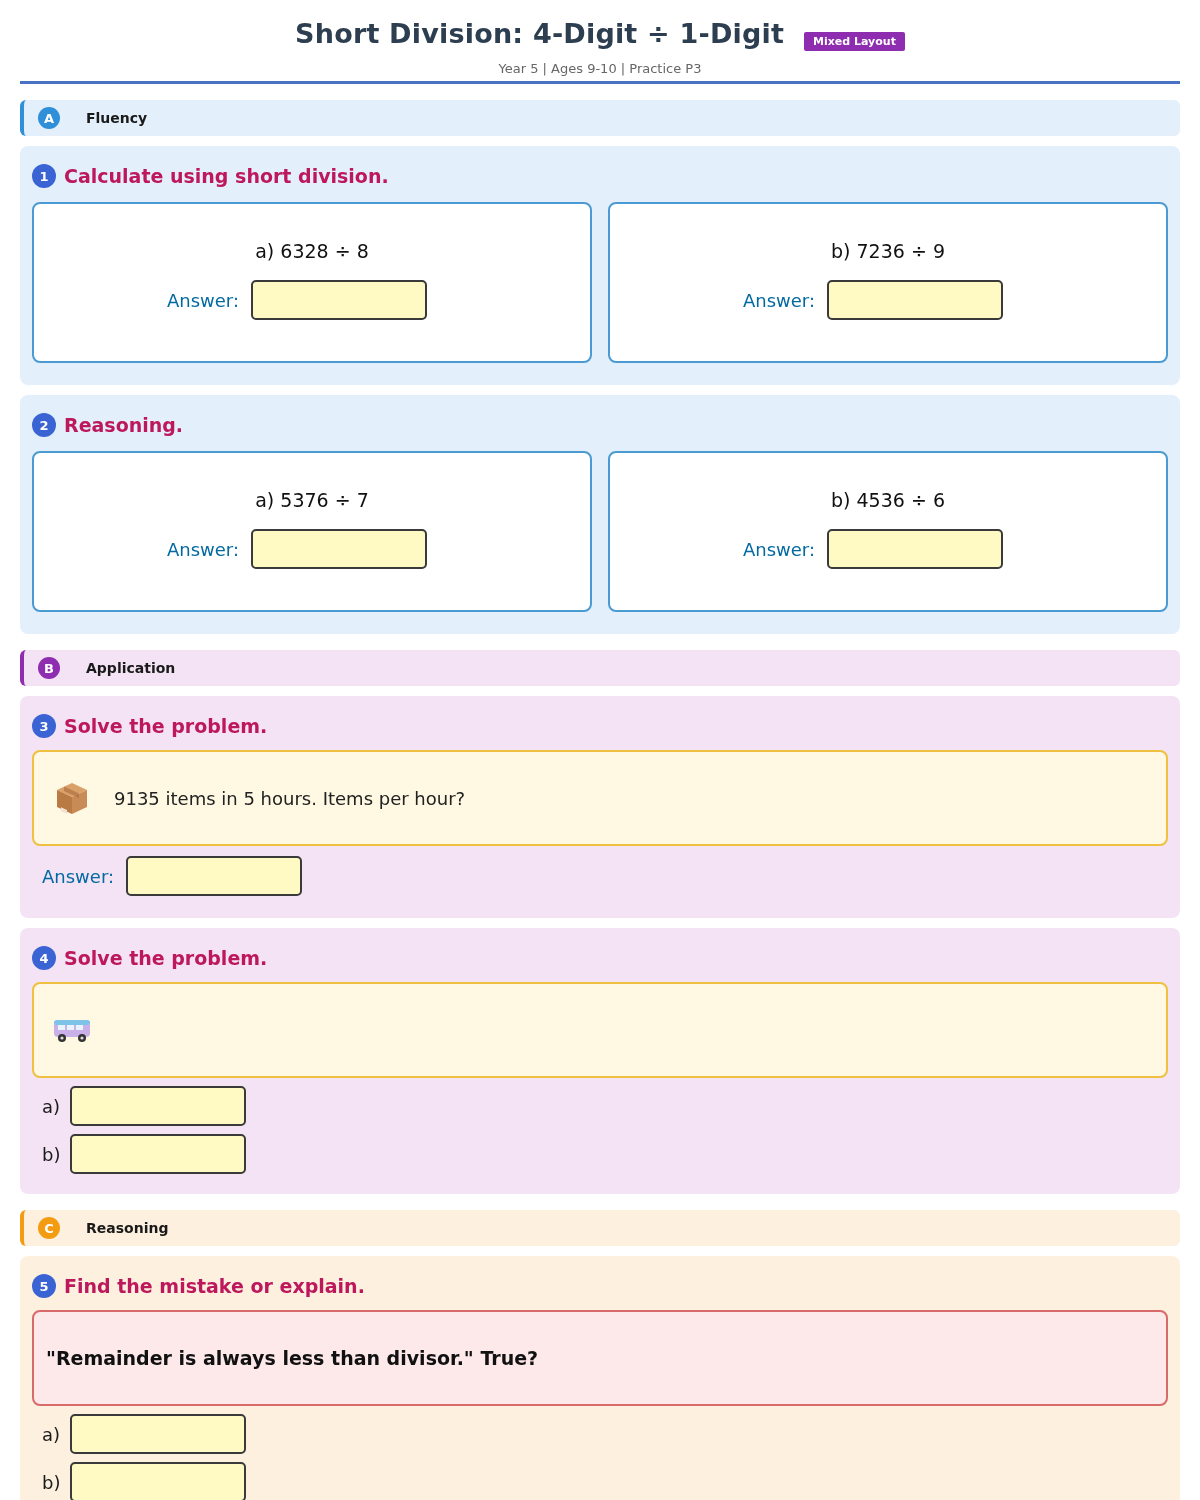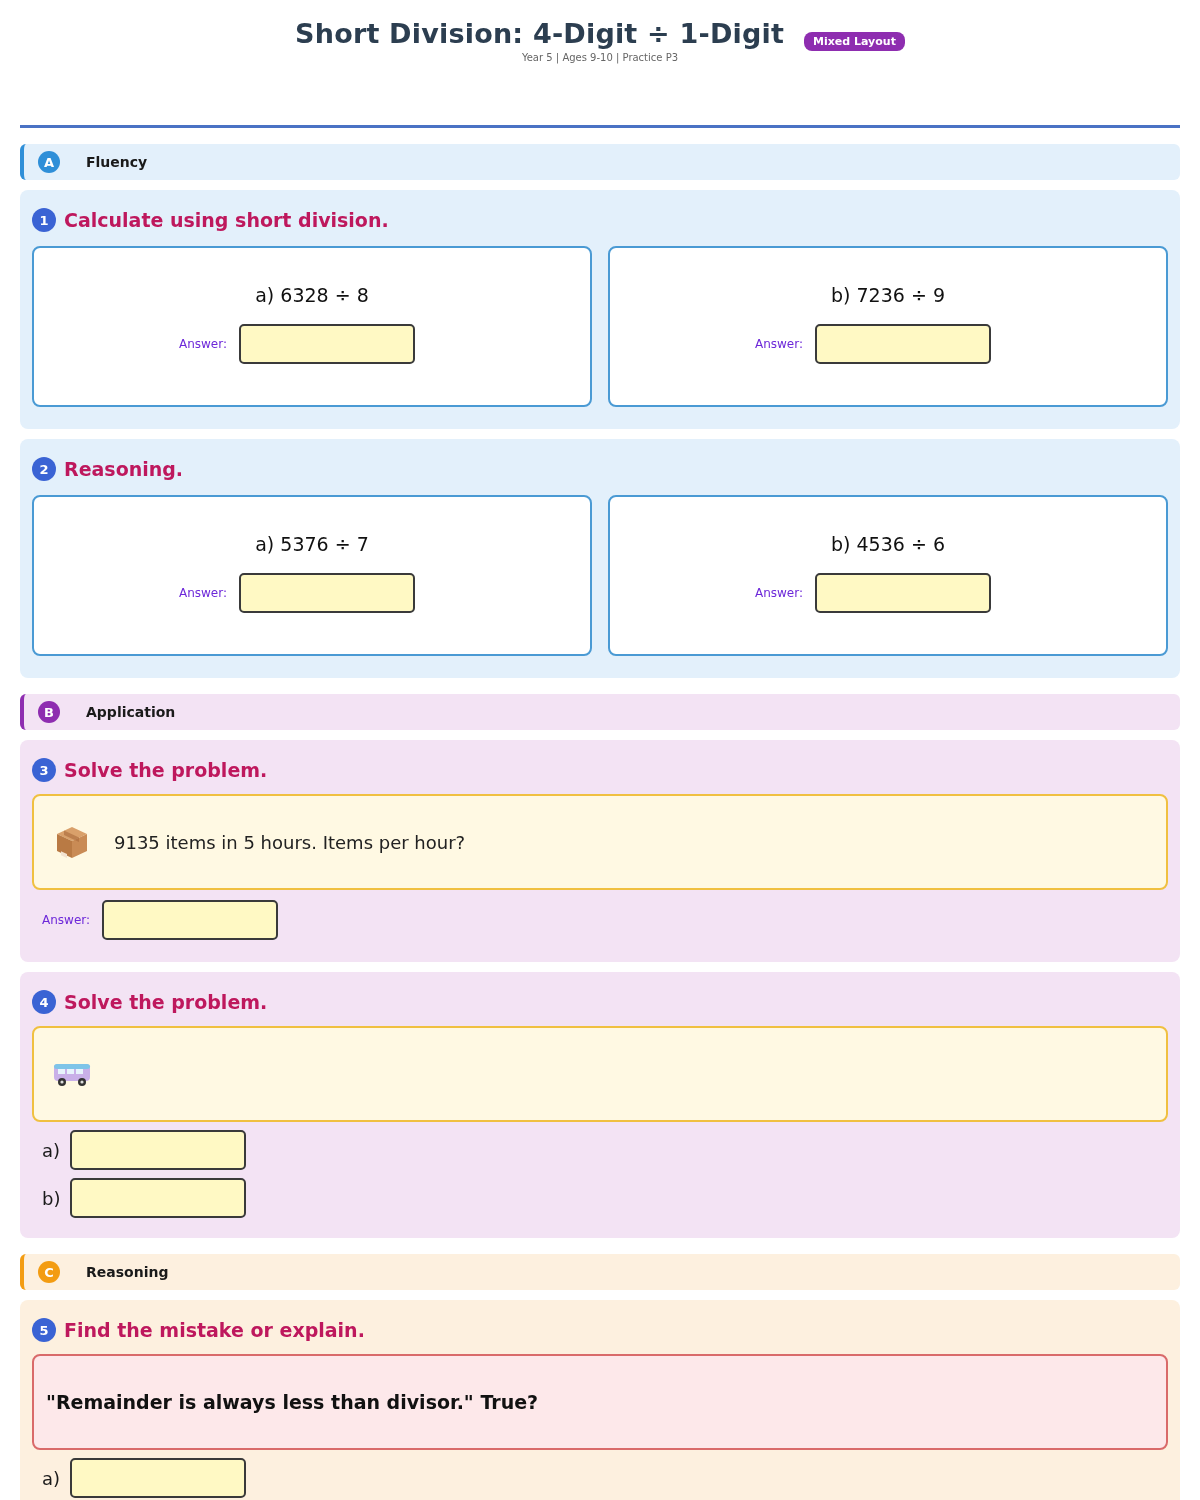--- a/index.html
+++ b/index.html
@@ -3,28 +3,28 @@
 <meta charset="utf-8">
 <style>
   * { box-sizing: border-box; margin: 0; padding: 0; }
   body {
     width: 1200px; height: 1500px; overflow: hidden;
     background: #ffffff;
     font-family: "DejaVu Sans", sans-serif;
     color: #1a1a1a;
   }
   .page { padding: 0 20px; }
-  .header { text-align: center; padding-top: 16px; height: 128px; border-bottom: 3px solid #4a72c4; }
+  .header { text-align: center; padding-top: 16px; height: 84px; border-bottom: 3px solid #4a72c4; }
   .title-row { display: flex; justify-content: center; align-items: center; gap: 20px; }
   .title { font-size: 27px; font-weight: bold; color: #2c3e50; letter-spacing: 0.2px; }
   .badge {
     background: #8e2db0; color: #fff; font-size: 11px; font-weight: bold;
-    padding: 3px 9px; border-radius: 8px; margin-top: 16px;
-  }
-  .subtitle { font-size: 10px; color: #666; margin-top: 1px; }
+    padding: 3px 9px; border-radius: 2px; margin-top: 16px;
+  }
+  .subtitle { font-size: 13px; color: #666; margin-top: 10px; }
 
   .section-bar {
     height: 36px; margin-top: 16px; border-radius: 6px;
     display: flex; align-items: center; padding-left: 14px;
     border-left: 4px solid;
   }
   .section-bar .letter {
     width: 22px; height: 22px; border-radius: 50%; color: #fff;
     font-size: 13px; font-weight: bold; display: flex; align-items: center; justify-content: center;
   }
@@ -47,21 +47,21 @@
   }
   .qtext { font-size: 19px; font-weight: bold; color: #be185d; }
 
   .cards { display: flex; gap: 16px; margin-top: 14px; }
   .card {
     flex: 1; height: 161px; background: #fff; border: 2px solid #4a9ad4; border-radius: 8px;
     display: flex; flex-direction: column; align-items: center; padding-top: 36px;
   }
   .card .expr { font-size: 19px; color: #111; }
   .card .ans-row { display: flex; align-items: center; gap: 12px; margin-top: 18px; margin-right: 30px; }
-  .ans-label { font-size: 12px; color: #6d28d9; }
+  .ans-label { font-size: 18px; color: #0369a1; }
   .ans-box {
     width: 176px; height: 40px; background: #fff9c4; border: 2px solid #3a3a3a; border-radius: 5px;
   }
 
   .story {
     margin-top: 12px; height: 96px; background: #fff9e3; border: 2px solid #f0c040;
     border-radius: 8px; display: flex; align-items: center; padding-left: 18px; gap: 22px;
   }
   .story .icon { width: 40px; height: 40px; display: flex; align-items: center; justify-content: center; }
   .story .text { font-size: 18px; color: #222; }

